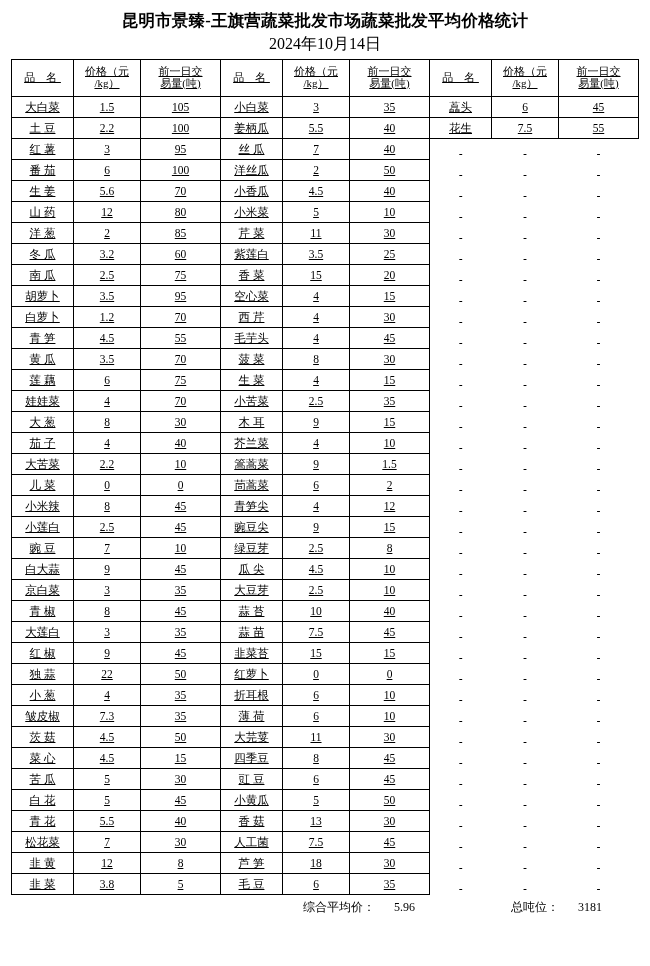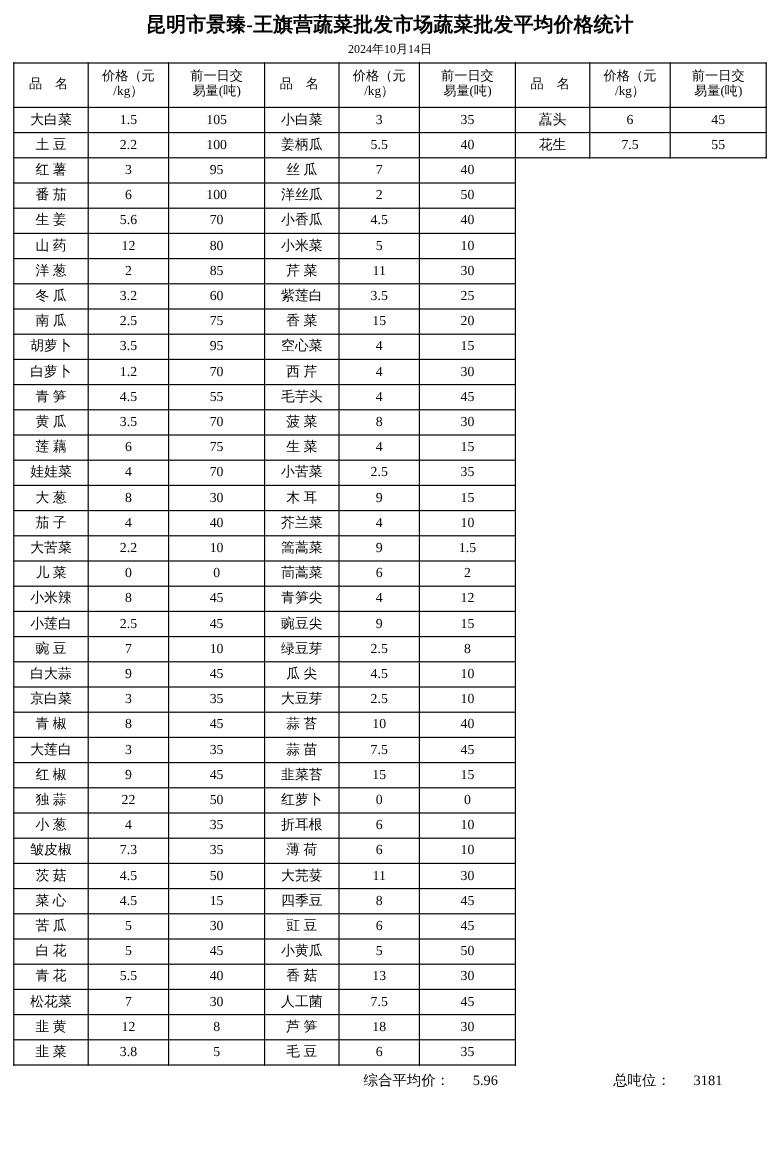--- a/index.html
+++ b/index.html
@@ -24,28 +24,29 @@
   .doc-title {
     text-align: center;
     font-size: 16.5px;
     font-weight: bold;
     letter-spacing: 0.2px;
     margin: 4px 0 2px 0;
     white-space: nowrap;
   }
   .doc-date {
     text-align: center;
-    font-size: 10px;
+    font-size: 16px;
     margin: 0 0 4px 0;
   }
   table.price {
     border-collapse: collapse;
     width: 628px;
     table-layout: fixed;
     margin: 0 auto;
+    text-decoration: underline;
   }
   table.price td, table.price th {
     border: 1px solid #000000;
     font-size: 11.5px;
     text-align: center;
     vertical-align: middle;
     padding: 0;
     height: 20px;
     line-height: 1.05;
     overflow: hidden;

